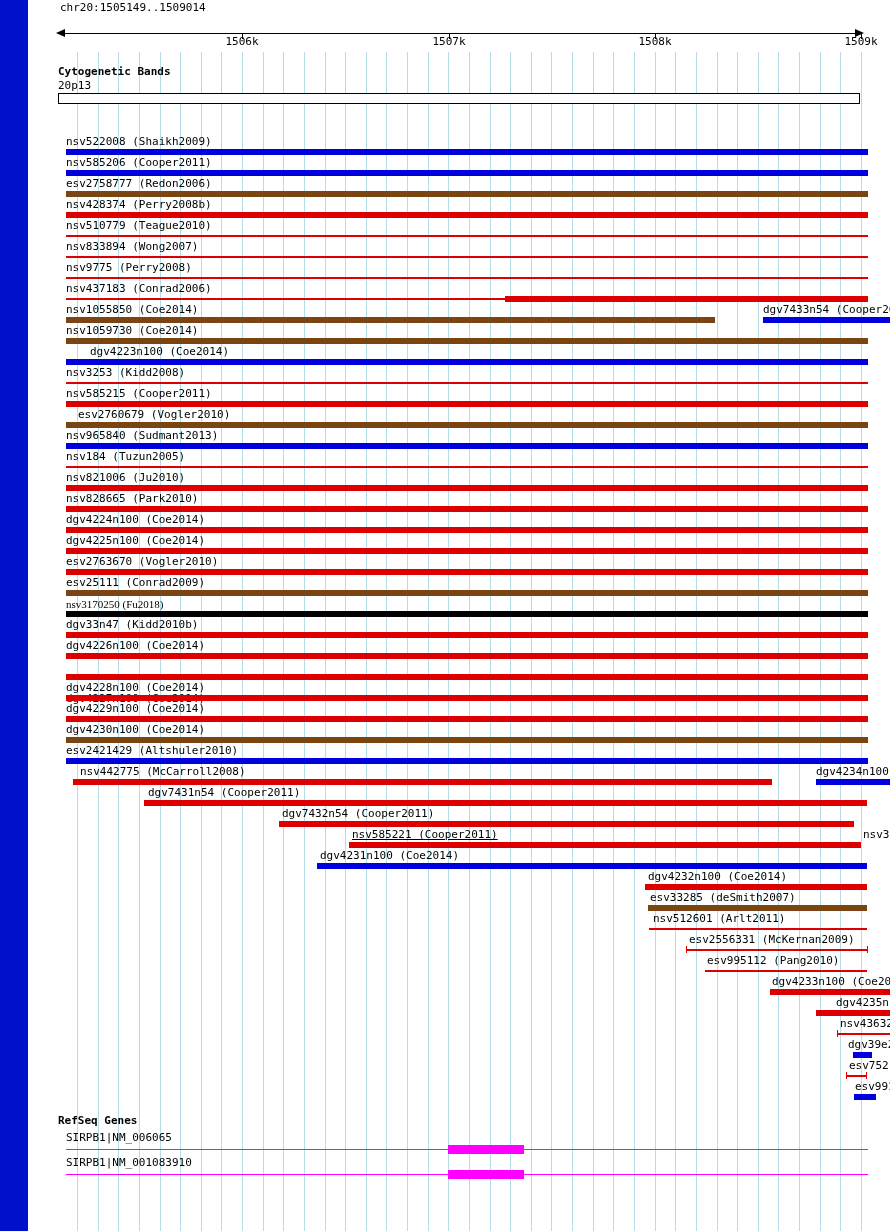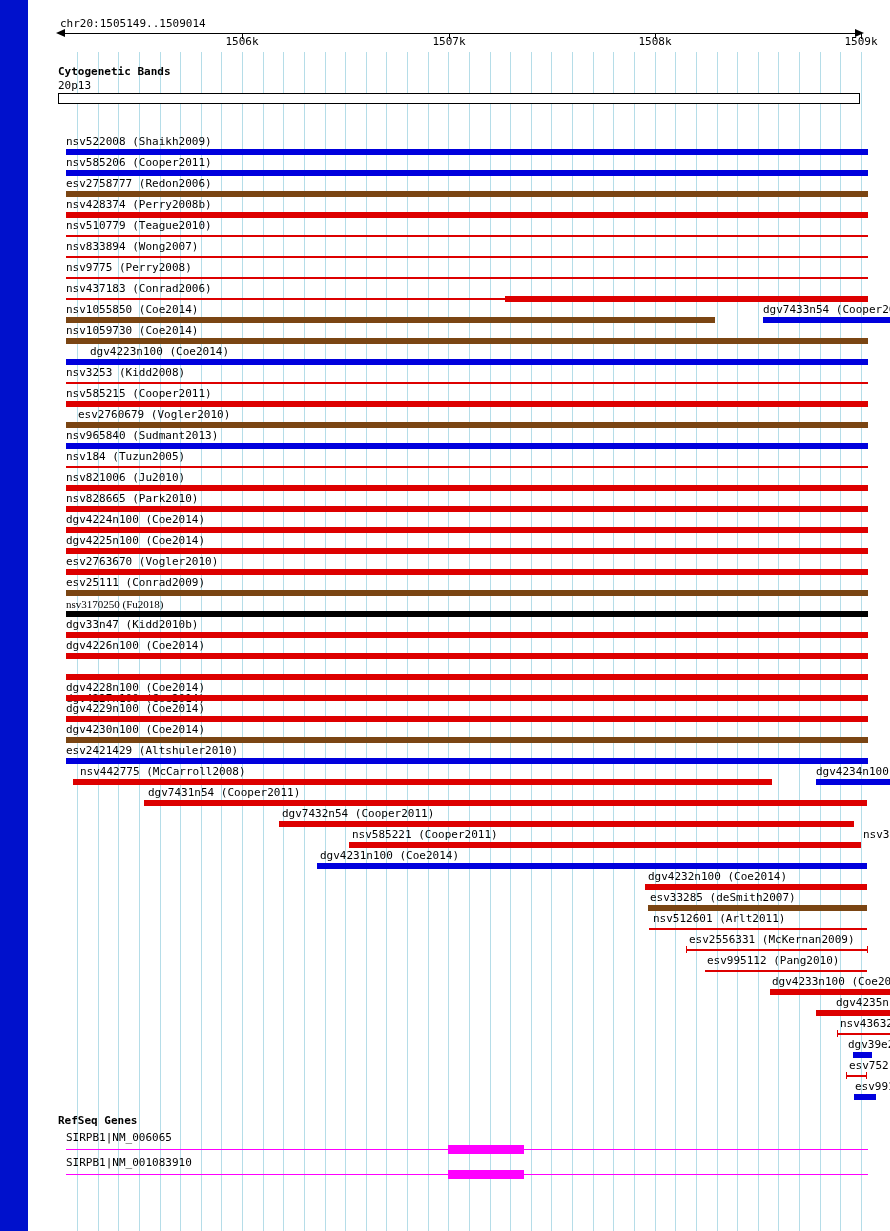--- a/index.html
+++ b/index.html
@@ -3,21 +3,21 @@
 <meta charset="utf-8">
 <style>
   html,body{margin:0;padding:0;background:#fff;}
   #stage{
     position:relative;width:890px;height:1231px;background:#fff;overflow:hidden;
     font-family:"DejaVu Sans Mono","Liberation Mono",monospace;
     font-size:11px;line-height:12px;color:#000;
   }
   .left-strip{position:absolute;left:0;top:0;width:28px;height:1231px;}
   .gridline{position:absolute;width:1px;}
-  .region-label{position:absolute;left:60px;top:18px;white-space:pre;}
+  .region-label{position:absolute;left:60px;top:2px;white-space:pre;}
   .ruler-line{position:absolute;left:64px;top:33px;width:792px;height:1px;background:#000;}
   .arrow-left{position:absolute;left:56px;top:29px;width:0;height:0;
     border-top:4px solid transparent;border-bottom:4px solid transparent;border-right:9px solid #000;}
   .arrow-right{position:absolute;left:855px;top:29px;width:0;height:0;
     border-top:4px solid transparent;border-bottom:4px solid transparent;border-left:9px solid #000;}
   .tickmark{position:absolute;width:1px;height:6px;background:#000;top:33px;}
   .ticklabel{position:absolute;top:36px;transform:translateX(-50%);white-space:pre;}
   .section-title{position:absolute;font-weight:bold;white-space:pre;}
   .cyto-title{left:58px;top:66px;}
   .band-label{position:absolute;left:58px;top:80px;white-space:pre;}
@@ -166,21 +166,21 @@
       <div class="vlabel" style="left: 58px; top: 745px;">esv2421429 (Altshuler2010)</div>
       <div class="bar" style="left: 58px; top: 758px; width: 802px; height: 6px; background: rgb(0, 0, 221);"></div>
       <div class="vlabel" style="left: 72px; top: 766px;">nsv442775 (McCarroll2008)</div>
       <div class="bar" style="left: 65px; top: 779px; width: 699px; height: 6px; background: rgb(221, 0, 0);"></div>
       <div class="vlabel" style="left: 808px; top: 766px;">dgv4234n100 (C</div>
       <div class="bar" style="left: 808px; top: 779px; width: 82px; height: 6px; background: rgb(0, 0, 221);"></div>
       <div class="vlabel" style="left: 140px; top: 787px;">dgv7431n54 (Cooper2011)</div>
       <div class="bar" style="left: 136px; top: 800px; width: 723px; height: 6px; background: rgb(221, 0, 0);"></div>
       <div class="vlabel" style="left: 274px; top: 808px;">dgv7432n54 (Cooper2011)</div>
       <div class="bar" style="left: 271px; top: 821px; width: 575px; height: 6px; background: rgb(221, 0, 0);"></div>
-      <div class="vlabel" style="left: 344px; top: 829px;">nsv585221 (Cooper2011)</div>
+      <div class="vlabel" style="left: 344px; top: 829px; text-decoration: underline;">nsv585221 (Cooper2011)</div>
       <div class="bar" style="left: 341px; top: 842px; width: 512px; height: 6px; background: rgb(221, 0, 0);"></div>
       <div class="vlabel" style="left: 855px; top: 829px;">nsv316</div>
       <div class="bar" style="left: 884px; top: 842px; width: 6px; height: 6px; background: rgb(221, 0, 0);"></div>
       <div class="vlabel" style="left: 312px; top: 850px;">dgv4231n100 (Coe2014)</div>
       <div class="bar" style="left: 309px; top: 863px; width: 550px; height: 6px; background: rgb(0, 0, 221);"></div>
       <div class="vlabel" style="left: 640px; top: 871px;">dgv4232n100 (Coe2014)</div>
       <div class="bar" style="left: 637px; top: 884px; width: 222px; height: 6px; background: rgb(221, 0, 0);"></div>
       <div class="vlabel" style="left: 642px; top: 892px;">esv33285 (deSmith2007)</div>
       <div class="bar" style="left: 640px; top: 905px; width: 219px; height: 6px; background: rgb(122, 69, 19);"></div>
       <div class="vlabel" style="left: 645px; top: 913px;">nsv512601 (Arlt2011)</div>

